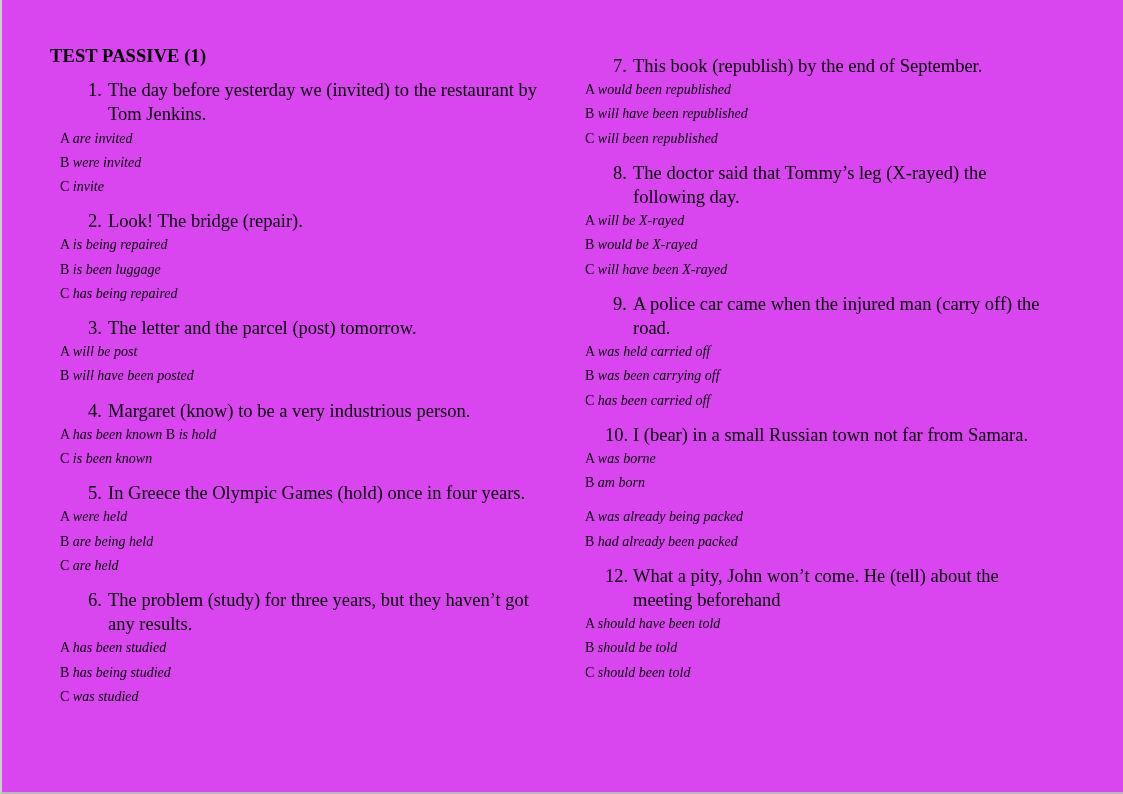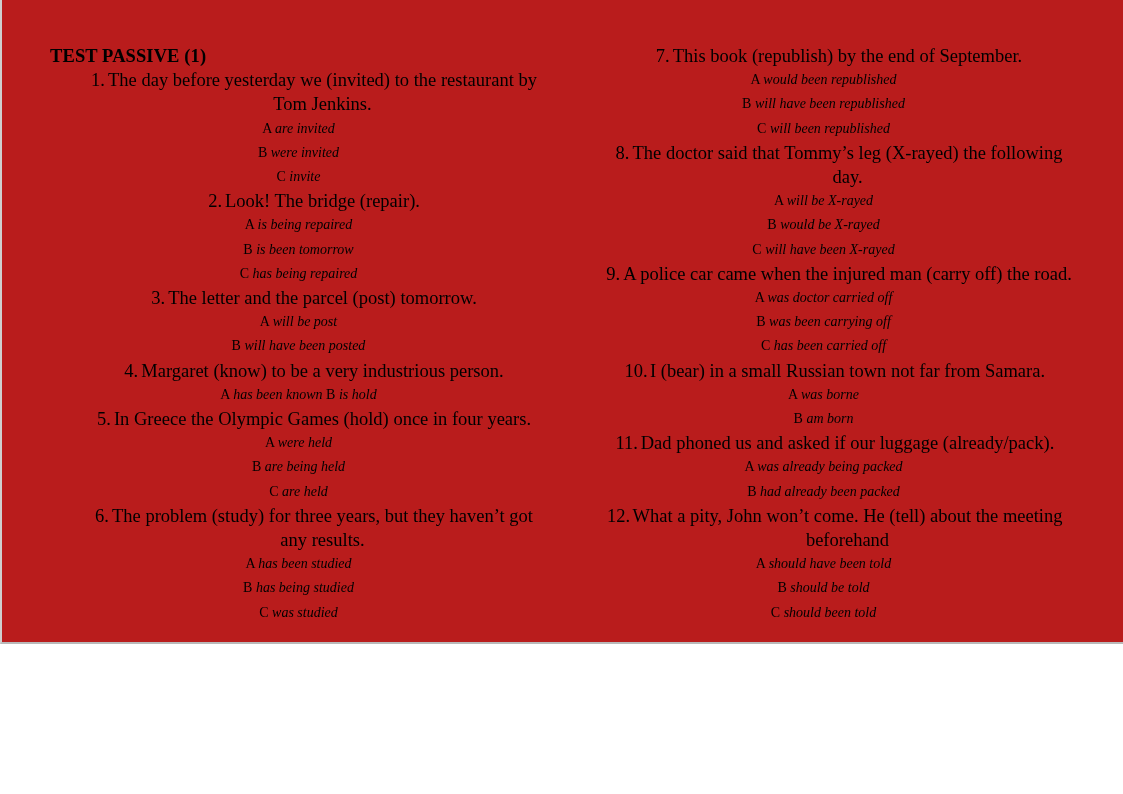--- a/index.html
+++ b/index.html
@@ -7,22 +7,22 @@
     padding: 0;
     background: #ffffff;
   }
   body {
     font-family: "Liberation Serif", "DejaVu Serif", serif;
     color: #000000;
   }
   .page {
     position: relative;
     width: 1123px;
-    height: 644px;
-    background: #b91c1c;
+    height: 794px;
+    background: #d946ef;
     box-sizing: border-box;
     border-left: 2px solid #cfcfcf;
     border-bottom: 2px solid #b9b9b9;
     overflow: hidden;
   }
   .content {
     position: absolute;
     left: 48px;
     top: 44px;
     right: 28px;
@@ -36,22 +36,21 @@
     flex: 0 0 497px;
   }
   .doc-title {
     font-size: 18.5px;
     font-weight: bold;
     line-height: 24.2px;
     margin: 0 0 0 0;
     letter-spacing: 0.1px;
   }
   .q-block {
-    margin: 0;
-    text-align: center;
+    margin: 10px;
   }
   .q-line {
     font-size: 18.5px;
     line-height: 24.2px;
     padding-left: 48px;
     text-indent: -48px;
     margin: 0;
   }
   .q-num {
     display: inline-block;
@@ -86,31 +85,32 @@
       <div class="questions">
           <div class="q-block">
             <div class="q-line"><span class="q-num">1.</span><span>The day before yesterday we (invited) to the restaurant by Tom Jenkins.</span></div>
             <div class="opt-line"><span class="opt-letter">A</span> <span class="opt-text">are invited</span></div>
             <div class="opt-line"><span class="opt-letter">B</span> <span class="opt-text">were invited</span></div>
             <div class="opt-line"><span class="opt-letter">C</span> <span class="opt-text">invite</span></div>
           </div>
           <div class="q-block">
             <div class="q-line"><span class="q-num">2.</span><span>Look! The bridge (repair).</span></div>
             <div class="opt-line"><span class="opt-letter">A</span> <span class="opt-text">is being repaired</span></div>
-            <div class="opt-line"><span class="opt-letter">B</span> <span class="opt-text">is been tomorrow</span></div>
+            <div class="opt-line"><span class="opt-letter">B</span> <span class="opt-text">is been luggage</span></div>
             <div class="opt-line"><span class="opt-letter">C</span> <span class="opt-text">has being repaired</span></div>
           </div>
           <div class="q-block">
             <div class="q-line"><span class="q-num">3.</span><span>The letter and the parcel (post) tomorrow.</span></div>
             <div class="opt-line"><span class="opt-letter">A</span> <span class="opt-text">will be post</span></div>
             <div class="opt-line"><span class="opt-letter">B</span> <span class="opt-text">will have been posted</span></div>
           </div>
           <div class="q-block">
             <div class="q-line"><span class="q-num">4.</span><span>Margaret (know) to be a very industrious person.</span></div>
             <div class="opt-line"><span class="opt-letter">A</span> <span class="opt-text">has been known</span> <span class="opt-letter">B</span> <span class="opt-text">is hold</span></div>
+            <div class="opt-line"><span class="opt-letter">C</span> <span class="opt-text">is been known</span></div>
           </div>
           <div class="q-block">
             <div class="q-line"><span class="q-num">5.</span><span>In Greece the Olympic Games (hold) once in four years.</span></div>
             <div class="opt-line"><span class="opt-letter">A</span> <span class="opt-text">were held</span></div>
             <div class="opt-line"><span class="opt-letter">B</span> <span class="opt-text">are being held</span></div>
             <div class="opt-line"><span class="opt-letter">C</span> <span class="opt-text">are held</span></div>
           </div>
           <div class="q-block">
             <div class="q-line"><span class="q-num">6.</span><span>The problem (study) for three years, but they haven’t got any results.</span></div>
             <div class="opt-line"><span class="opt-letter">A</span> <span class="opt-text">has been studied</span></div>
@@ -128,31 +128,30 @@
             <div class="opt-line"><span class="opt-letter">C</span> <span class="opt-text">will been republished</span></div>
           </div>
           <div class="q-block">
             <div class="q-line"><span class="q-num">8.</span><span>The doctor said that Tommy’s leg (X-rayed) the following day.</span></div>
             <div class="opt-line"><span class="opt-letter">A</span> <span class="opt-text">will be X-rayed</span></div>
             <div class="opt-line"><span class="opt-letter">B</span> <span class="opt-text">would be X-rayed</span></div>
             <div class="opt-line"><span class="opt-letter">C</span> <span class="opt-text">will have been X-rayed</span></div>
           </div>
           <div class="q-block">
             <div class="q-line"><span class="q-num">9.</span><span>A police car came when the injured man (carry off) the road.</span></div>
-            <div class="opt-line"><span class="opt-letter">A</span> <span class="opt-text">was doctor carried off</span></div>
+            <div class="opt-line"><span class="opt-letter">A</span> <span class="opt-text">was held carried off</span></div>
             <div class="opt-line"><span class="opt-letter">B</span> <span class="opt-text">was been carrying off</span></div>
             <div class="opt-line"><span class="opt-letter">C</span> <span class="opt-text">has been carried off</span></div>
           </div>
           <div class="q-block">
             <div class="q-line"><span class="q-num wide">10.</span><span>I (bear) in a small Russian town not far from Samara.</span></div>
             <div class="opt-line"><span class="opt-letter">A</span> <span class="opt-text">was borne</span></div>
             <div class="opt-line"><span class="opt-letter">B</span> <span class="opt-text">am born</span></div>
           </div>
           <div class="q-block">
-            <div class="q-line"><span class="q-num wide">11.</span><span>Dad phoned us and asked if our luggage (already/pack).</span></div>
             <div class="opt-line"><span class="opt-letter">A</span> <span class="opt-text">was already being packed</span></div>
             <div class="opt-line"><span class="opt-letter">B</span> <span class="opt-text">had already been packed</span></div>
           </div>
           <div class="q-block">
             <div class="q-line"><span class="q-num wide">12.</span><span>What a pity, John won’t come. He (tell) about the meeting beforehand</span></div>
             <div class="opt-line"><span class="opt-letter">A</span> <span class="opt-text">should have been told</span></div>
             <div class="opt-line"><span class="opt-letter">B</span> <span class="opt-text">should be told</span></div>
             <div class="opt-line"><span class="opt-letter">C</span> <span class="opt-text">should been told</span></div>
           </div>
         </div>

